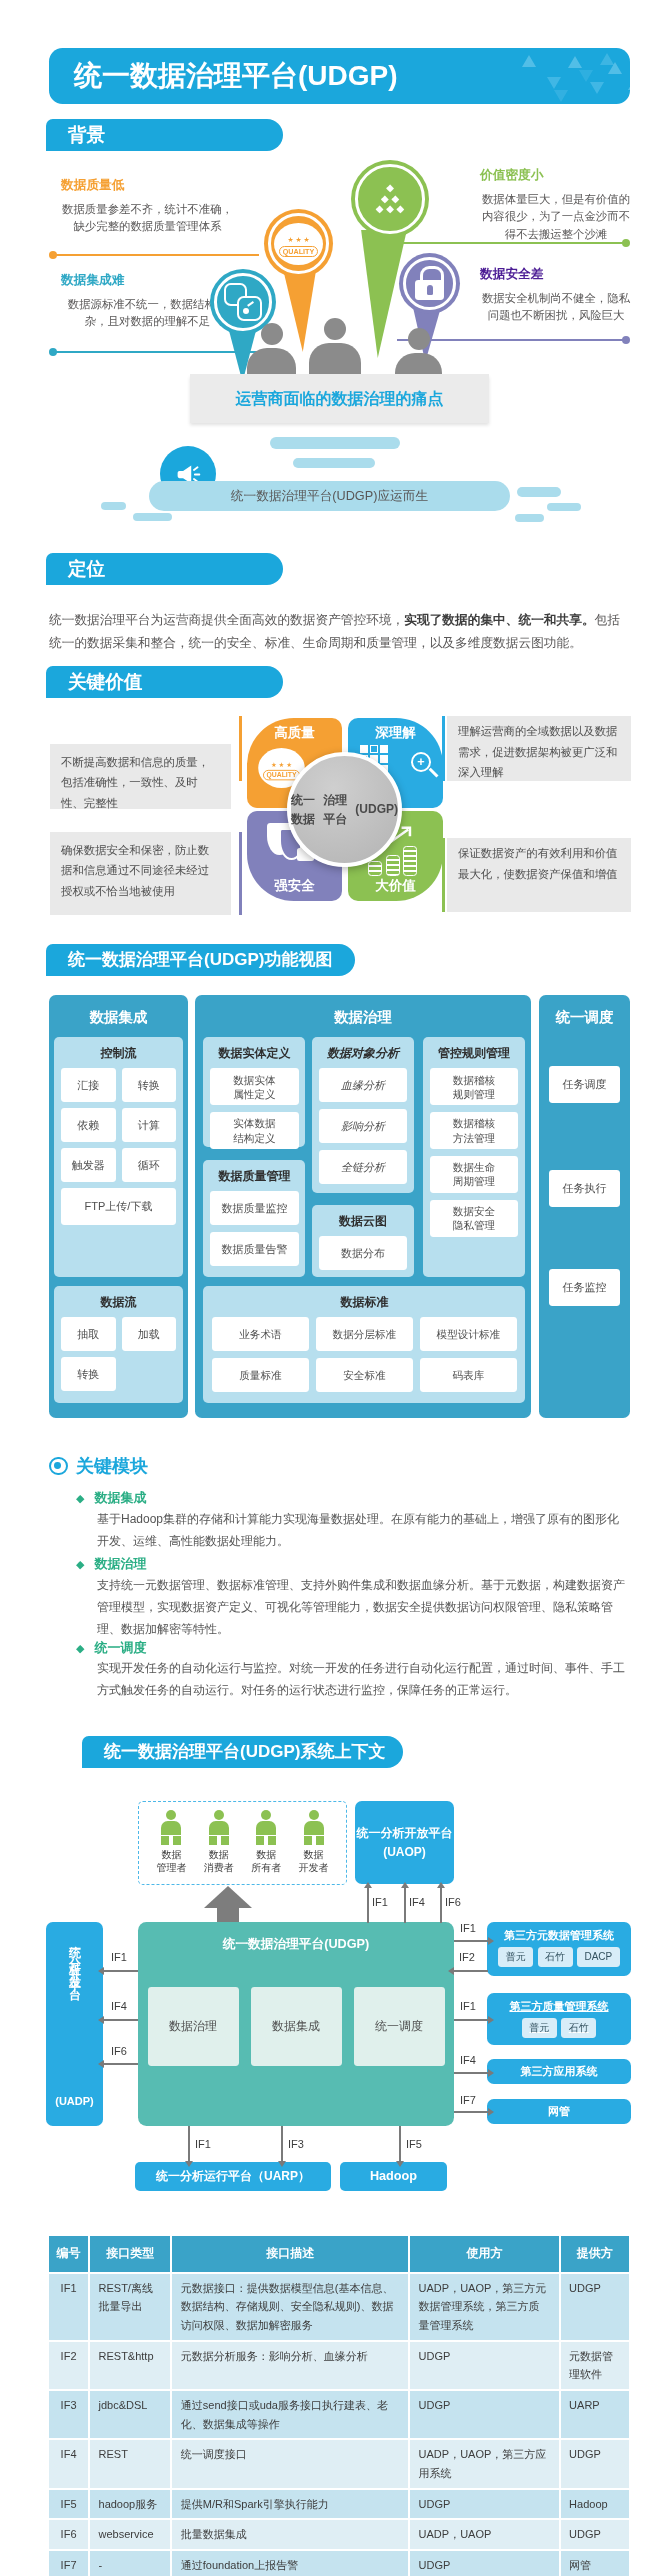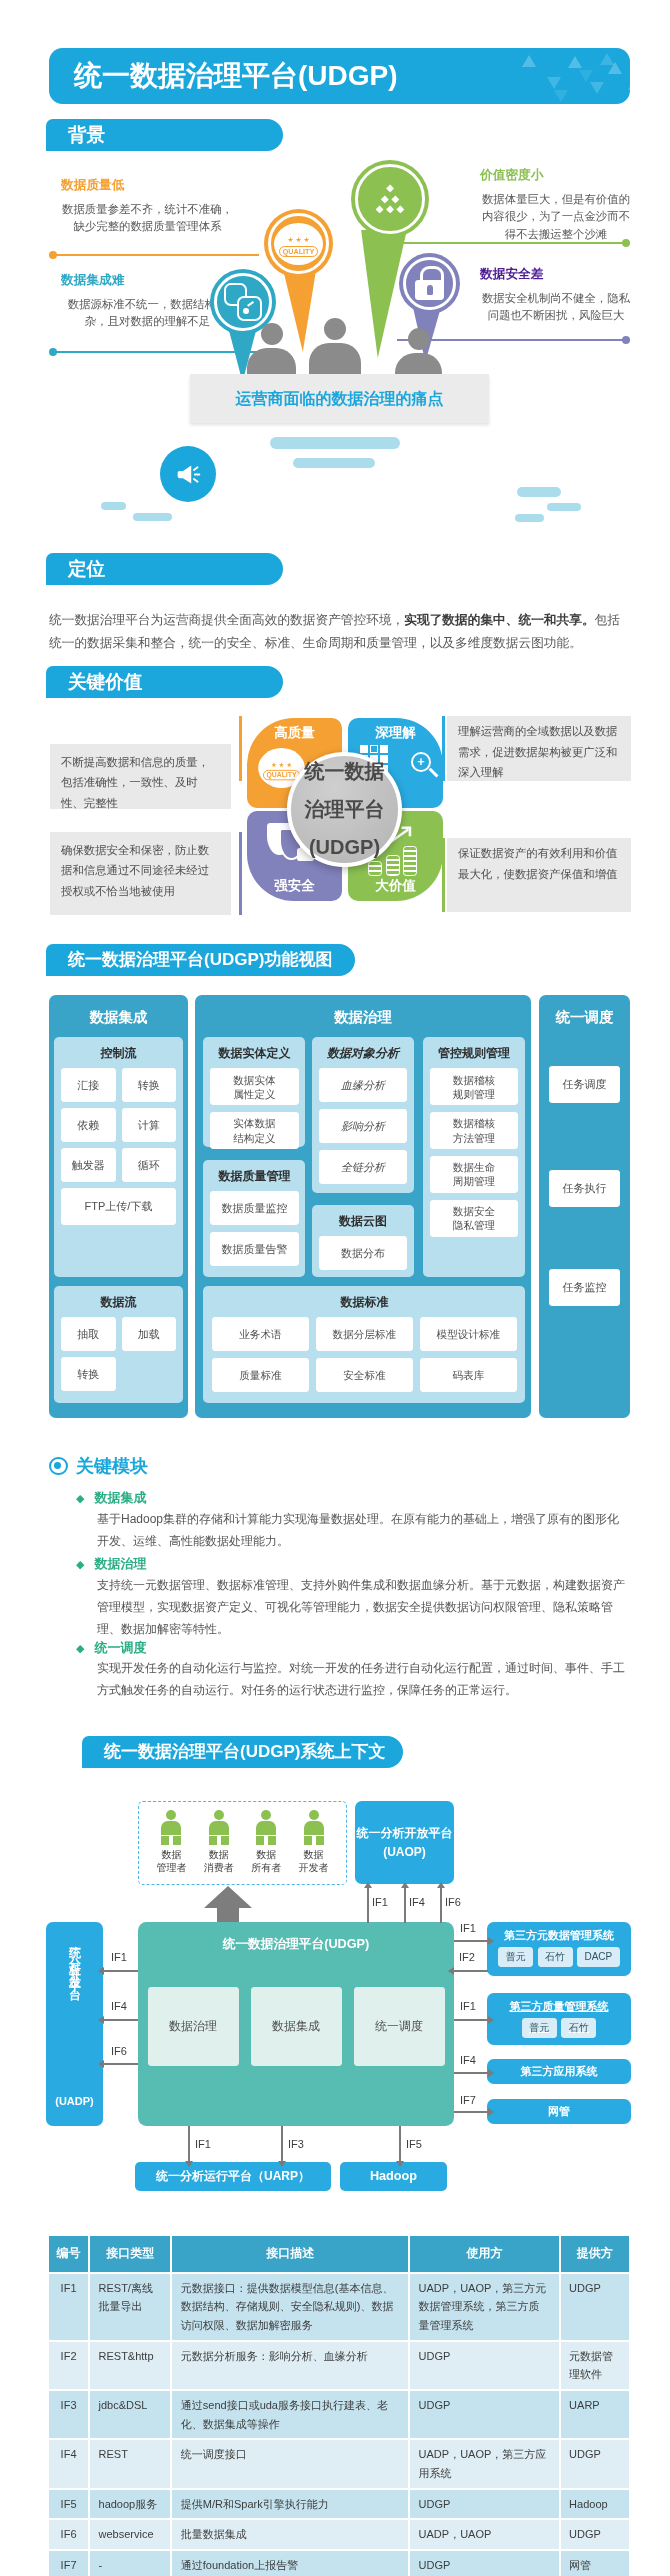--- a/index.html
+++ b/index.html
@@ -141,22 +141,22 @@
   .shield-ic .lk { position:absolute; left:30px; top:17px; width:20px; height:27px; }
   .shield-ic .lk::before { content:""; position:absolute; left:3.4px; top:0; width:10px; height:10px;
     border:2.5px solid #fff; border-bottom:none; border-radius:6px 6px 0 0; }
   .shield-ic .lk::after { content:""; position:absolute; left:0; top:8.4px; width:17px; height:12.7px; background:#fff; border-radius:2.5px; }
   .coins-ic { position:absolute; left:20px; top:18.6px; width:52px; height:46px; }
   .coins-ic i { position:absolute; bottom:0; width:13.5px; border:1.7px solid #fff; border-radius:3.4px;
     background:repeating-linear-gradient(to bottom, rgba(255,255,255,0) 0 3.4px, #fff 3.4px 5px); }
   .coins-ic .c1 { left:0; height:14.4px; } .coins-ic .c2 { left:18px; height:21px; } .coins-ic .c3 { left:35px; height:30px; }
   .kv-center { position:absolute; left:287px; top:752px; width:115px; height:115px; border-radius:50%;
     background:radial-gradient(circle at 40% 30%, #cfcfcf, #b3b3b3); border:4.2px solid #fff;
-    box-shadow:0 2.5px 8.4px rgba(0,0,0,.28); display:flex; flex-direction:column; align-items:center;
-    justify-content:space-between; font-size:20px; font-weight:bold; color:#4a4a4a; line-height:1.55; }
+    box-shadow:0 2.5px 8.4px rgba(0,0,0,.28); display:flex; flex-direction:row; align-items:center;
+    justify-content:space-between; font-size:12px; font-weight:bold; color:#4a4a4a; line-height:1.55; }
 
   
   .fv { position:absolute; left:49px; top:995px; width:581px; height:423px; }
   .fv-col { position:absolute; top:0; height:423px; background:#3aa3c8; border-radius:6.8px; }
   #fvc1 { left:0; width:139px; } #fvc2 { left:146px; width:336px; } #fvc3 { left:490px; width:91px; }
   .fv-col > h2 { margin:0; padding-top:12.7px; text-align:center; color:#fff; font-size:14.4px; font-weight:bold; }
   .fvbox { position:absolute; background:#b7dfee; border-radius:5px; }
   .fvbox h4 { margin:0; padding-top:7.6px; text-align:center; color:#2f2f2f; font-size:12px; font-weight:bold; }
   .fv-cell { background:#fff; border-radius:3.4px; color:#4f4f4f; font-size:11px;
     display:flex; align-items:center; justify-content:center; text-align:center; white-space:pre-line; line-height:1.35; }
@@ -342,20 +342,21 @@
   <div class="bluepill" id="bp4"></div>
   <div class="bluepill" id="bp5"></div>
   <div class="bluepill" id="bp6"></div>
   <div class="bluepill" id="bp7"></div>
   <div class="mega">
     <svg viewBox="0 0 32 32" width="29" height="29">
         <path fill="#fff" d="M19 6 L10 12 H6 a2 2 0 0 0 -2 2 v4 a2 2 0 0 0 2 2 h4 l9 6 z"></path>
         <path stroke="#fff" stroke-width="2" fill="none" stroke-linecap="round" d="M22 11 l4 -3 M23 16 h5 M22 21 l4 3"></path>
       </svg>
   </div>
+  <div class="banner">统一数据治理平台(UDGP)应运而生</div>
 
   <div class="pill" id="pill-pos">定位</div>
   <p class="pos-body"><span>统一数据治理平台为运营商提供全面高效的数据资产管控环境，</span><b>实现了数据的集中、统一和共享。</b><span>包括统一的数据采集和整合，统一的安全、标准、生命周期和质量管理，以及多维度数据云图功能。</span></p>
 
   <div class="pill" id="pill-kv">关键价值</div>
   <div class="kv-gray" id="kv-lt">不断提高数据和信息的质量，包括准确性，一致性、及时性、完整性</div>
   <div class="kv-gray" id="kv-rt">理解运营商的全域数据以及数据需求，促进数据架构被更广泛和深入理解</div>
   <div class="kv-gray" id="kv-lb">确保数据安全和保密，防止数据和信息通过不同途径未经过授权或不恰当地被使用</div>
   <div class="kv-gray" id="kv-rb">保证数据资产的有效利用和价值最大化，使数据资产保值和增值</div>
   <i class="kv-bar" id="bar-o"></i>

